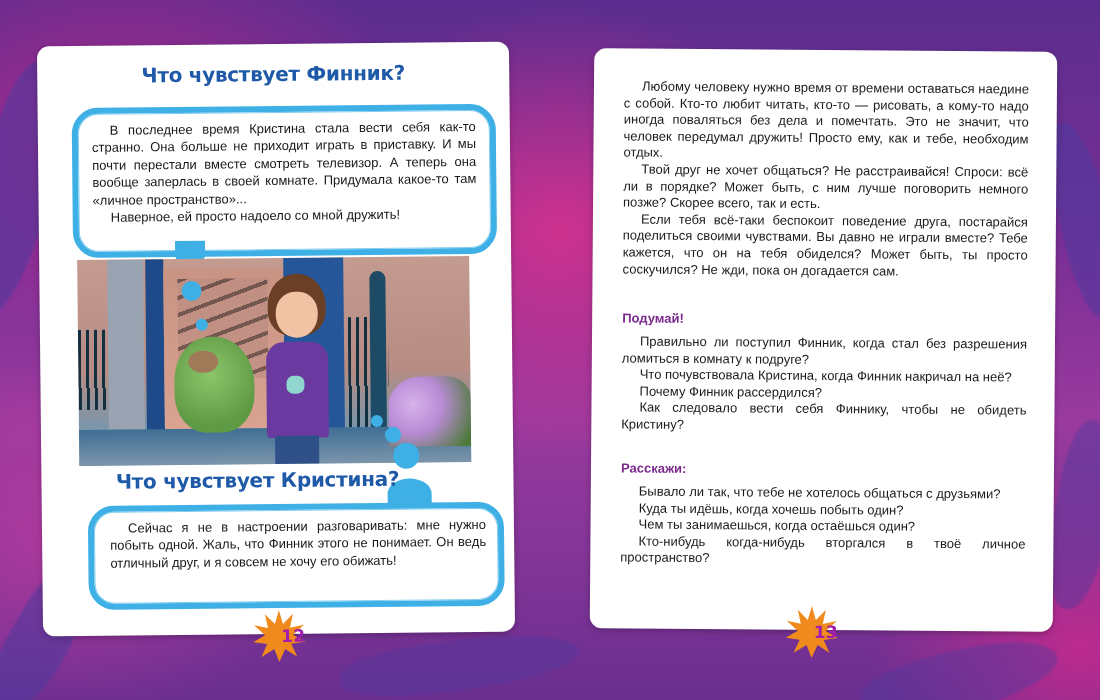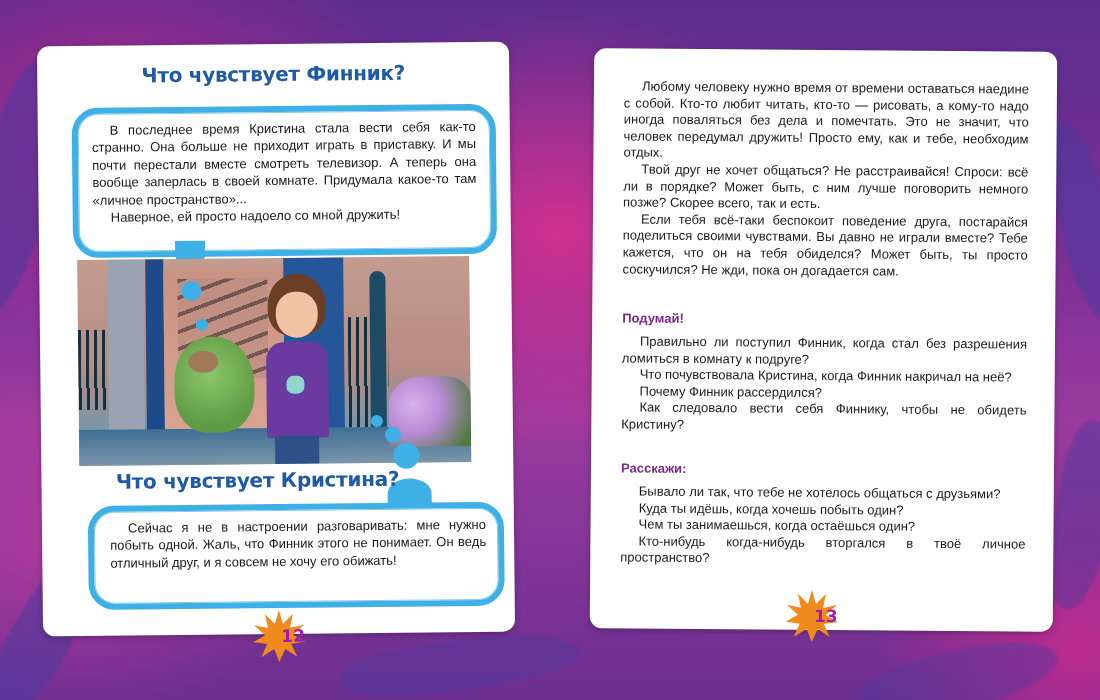--- a/index.html
+++ b/index.html
@@ -135,19 +135,19 @@
   </div>
 
   <div class="rtext" style="top:412px;">
     <h3 style="margin-bottom:8px;">Расскажи:</h3>
     <p>Бывало ли так, что тебе не хотелось общаться с друзьями?</p>
     <p>Куда ты идёшь, когда хочешь побыть один?</p>
     <p>Чем ты занимаешься, когда остаёшься один?</p>
     <p>Кто-нибудь когда-нибудь вторгался в твоё личное пространство?</p>
   </div>
 
-  <div class="page-num" style="left:196px; top:540px;text-align:center;">
+  <div class="page-num" style="left:196px; top:556px;text-align:center;">
     <svg width="52" height="52" viewBox="0 0 52 52">
       <polygon fill="#f08a1c" points="26,0 30,14 40,4 37,18 51,15 40,25 52,32 38,34 44,47 32,39 26,52 21,39 8,47 14,34 0,32 12,25 1,15 15,18 12,4 22,14"></polygon>
     </svg>
     <span>13</span>
   </div>
 </div>
 
 </body></html>

